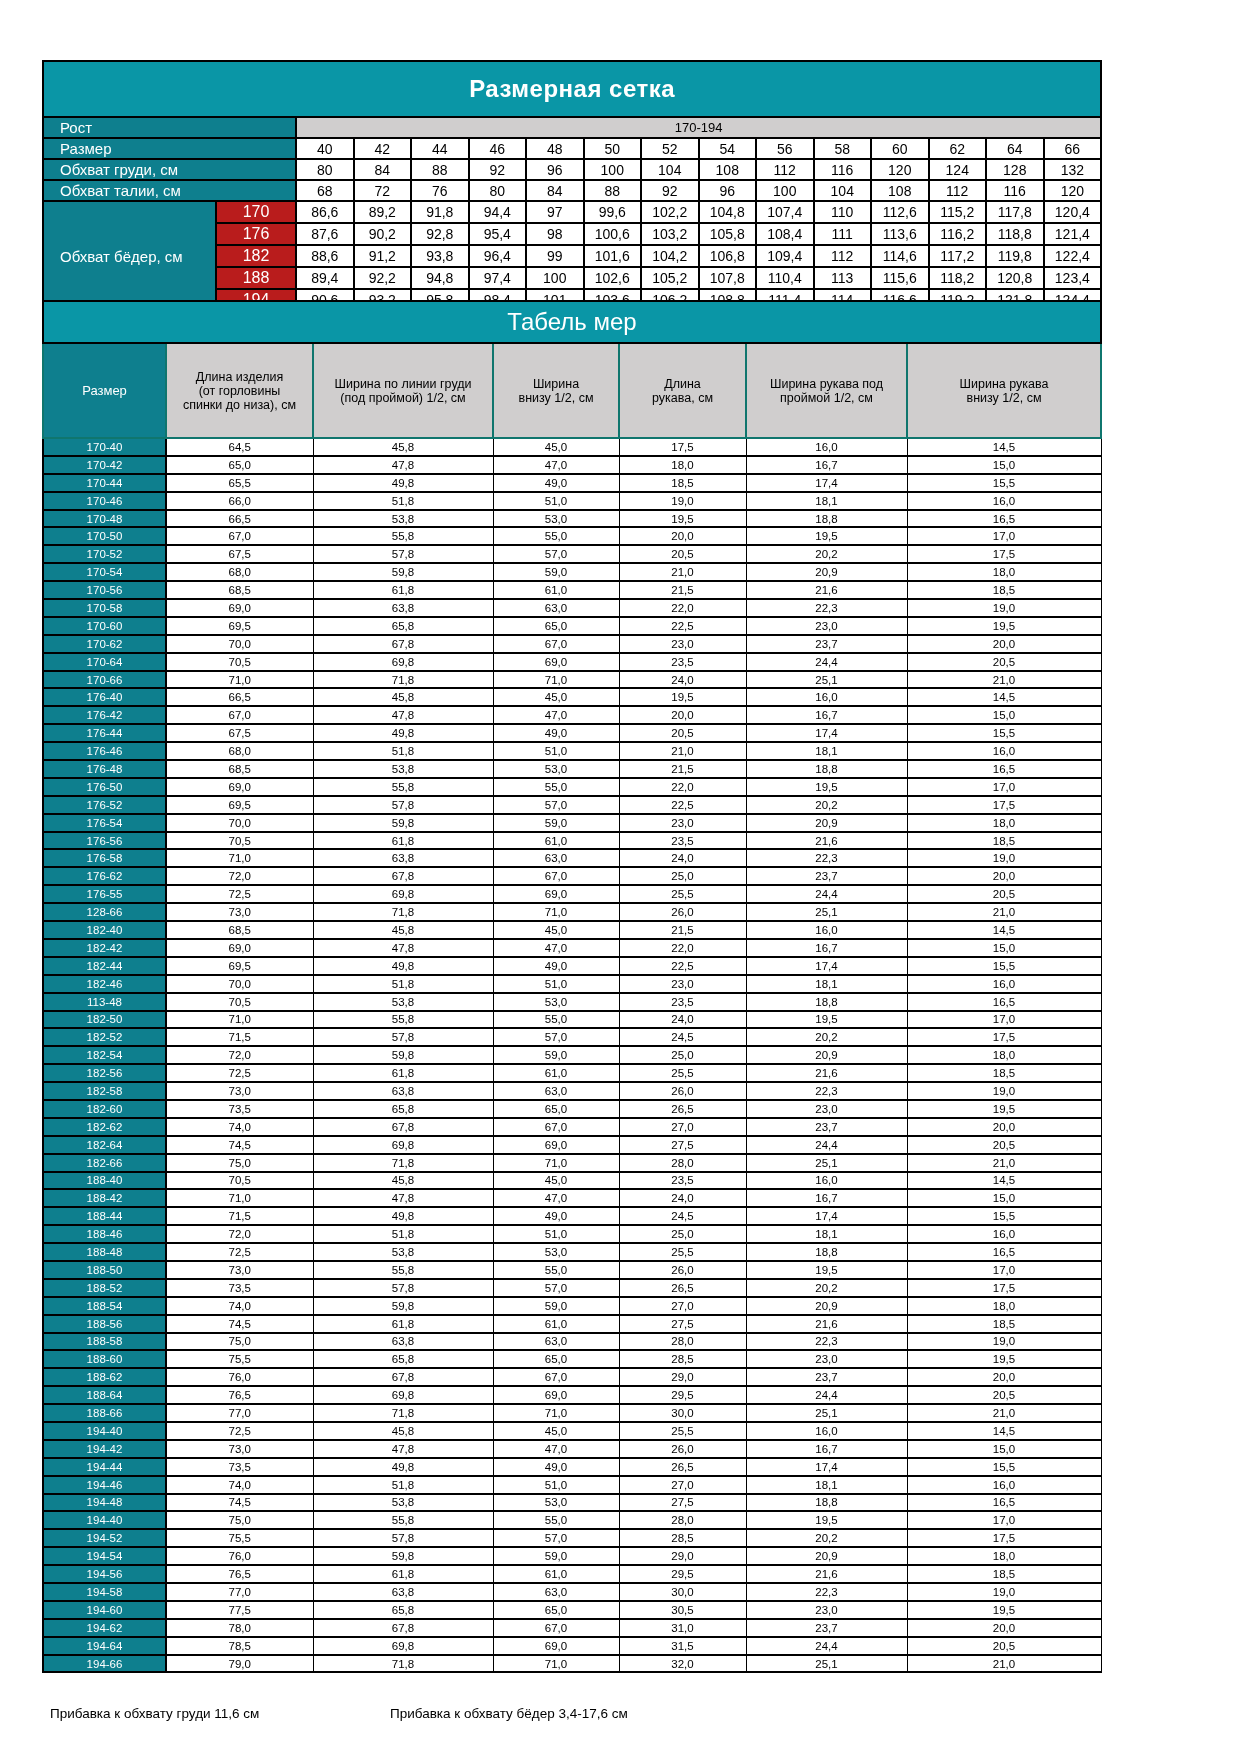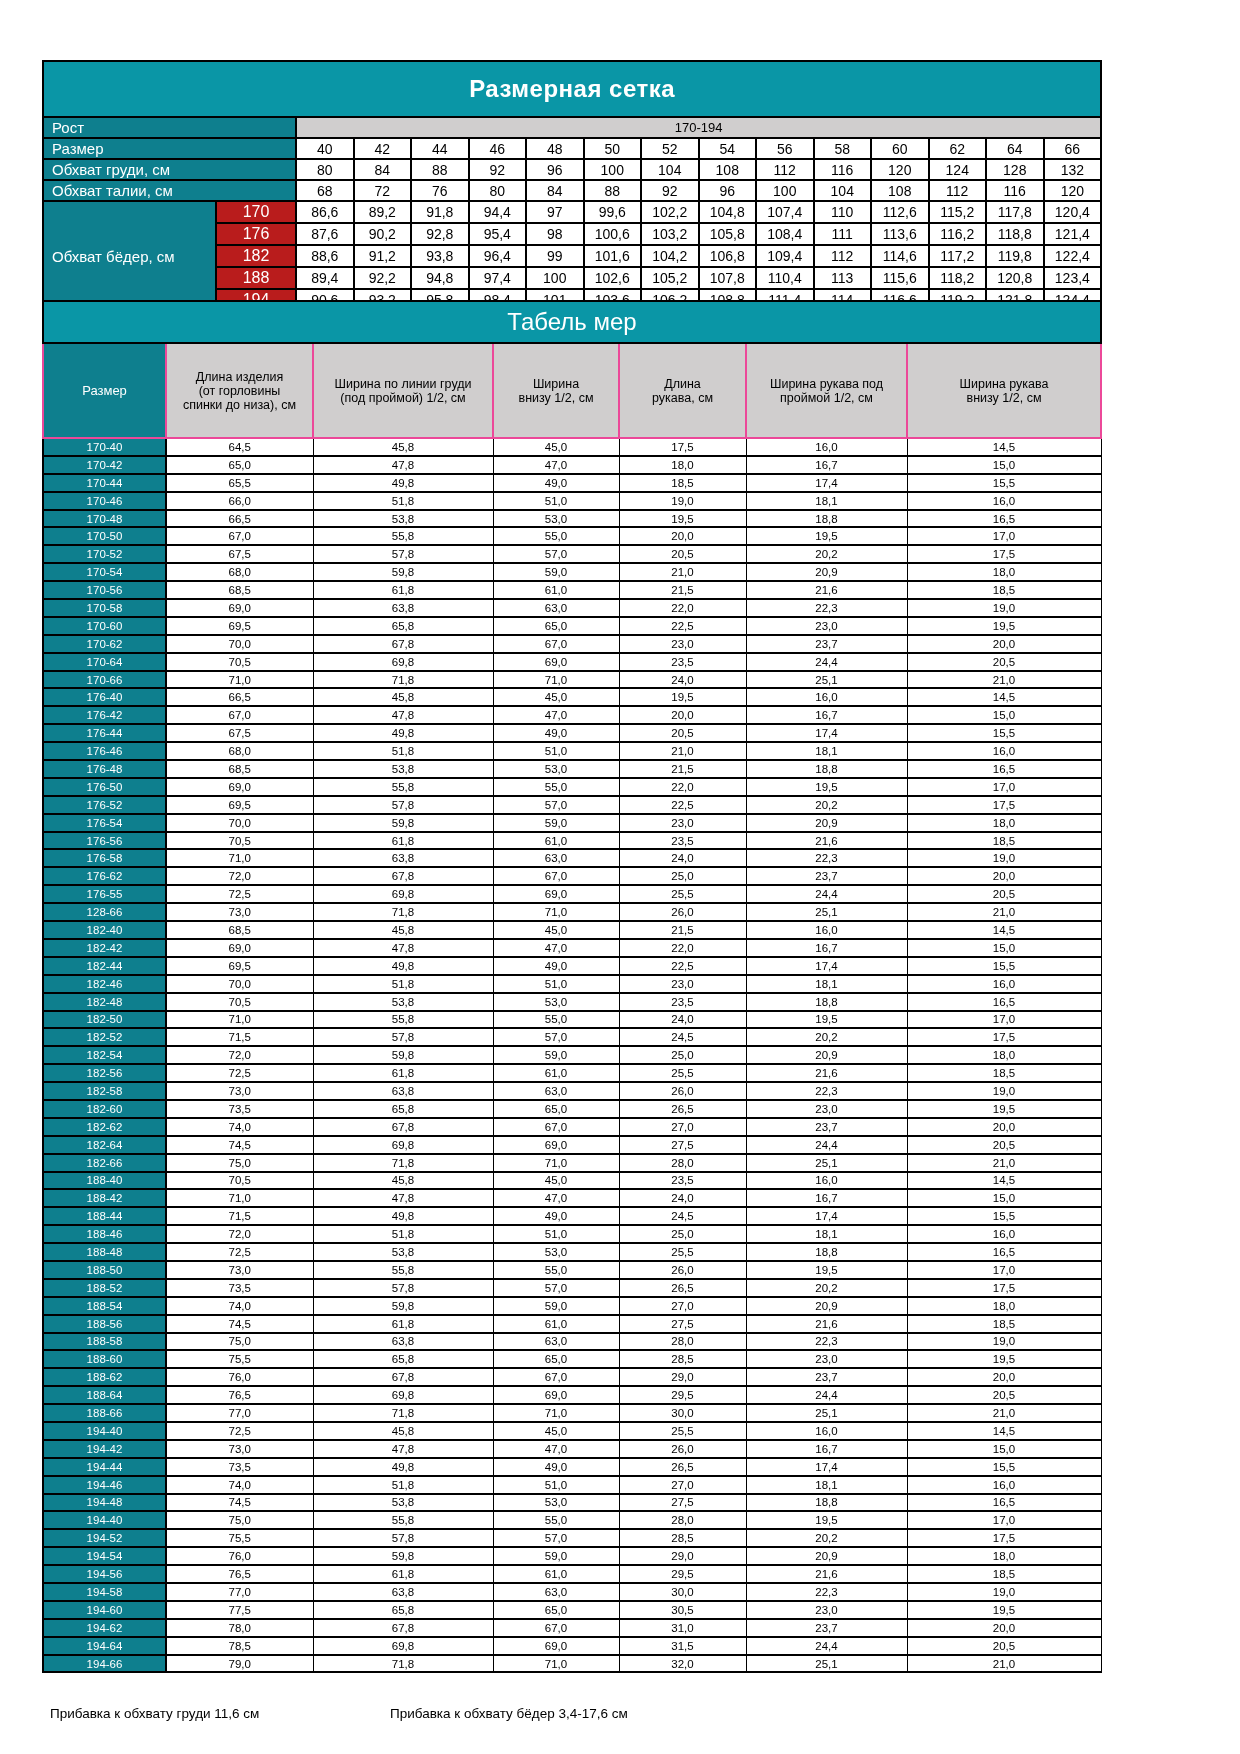--- a/index.html
+++ b/index.html
@@ -13,36 +13,36 @@
   
   #size-grid-section { position:absolute; left:42px; top:60px; }
   .t1 td { border:2px solid #000; overflow:hidden; white-space:nowrap; }
   .t1 tr { height:19.8px; }
   .t1 tr.title-row { height:56px; }
   .title1 {
     background:#0a96a6; color:#fff; font-weight:bold; font-size:24px;
     text-align:center; letter-spacing:0.5px;
   }
   .tlabel {
-    background:#0e7f8e; color:#fff; text-align:left; padding-left:8px;
+    background:#0e7f8e; color:#fff; text-align:left; padding-left:16px;
     font-size:15px;
   }
   .grey1 { background:#d0cece; text-align:center; font-size:13px; }
   .num { background:#fff; text-align:center; font-size:14px; }
   .hcell { background:#b91c1c; color:#fff; text-align:center; font-size:16px; }
 
   
   #measure-section { position:absolute; left:42px; top:300px; }
   .t2 .title-row { height:42px; }
   .title2 {
     background:#0a96a6; color:#fff; font-weight:normal; font-size:24px;
     text-align:center; border:2px solid #000;
   }
   .t2 th {
-    background:#d0cece; border:2px solid #ec4899; font-weight:normal;
+    background:#d0cece; border:2px solid #0f766e; font-weight:normal;
     font-size:12.5px; text-align:center; white-space:pre-line;
     padding:4px 2px; vertical-align:middle;
   }
   .t2 th.thsize { background:#0e7f8e; color:#fff; font-size:13px; }
   .t2 thead tr.head-row { height:95px; }
   .t2 tbody tr { height:17.9px; }
   .size-cell {
     background:#0e7f8e; color:#fff; border:2px solid #000;
     font-size:11.5px; text-align:center; overflow:hidden; white-space:nowrap;
   }
@@ -538,21 +538,21 @@
         <tr>
           <td class="size-cell">182-46</td>
           <td class="val-cell">70,0</td>
           <td class="val-cell">51,8</td>
           <td class="val-cell">51,0</td>
           <td class="val-cell">23,0</td>
           <td class="val-cell">18,1</td>
           <td class="val-cell">16,0</td>
         </tr>
         <tr>
-          <td class="size-cell">182-48</td>
+          <td class="size-cell">113-48</td>
           <td class="val-cell">70,5</td>
           <td class="val-cell">53,8</td>
           <td class="val-cell">53,0</td>
           <td class="val-cell">23,5</td>
           <td class="val-cell">18,8</td>
           <td class="val-cell">16,5</td>
         </tr>
         <tr>
           <td class="size-cell">182-50</td>
           <td class="val-cell">71,0</td>

